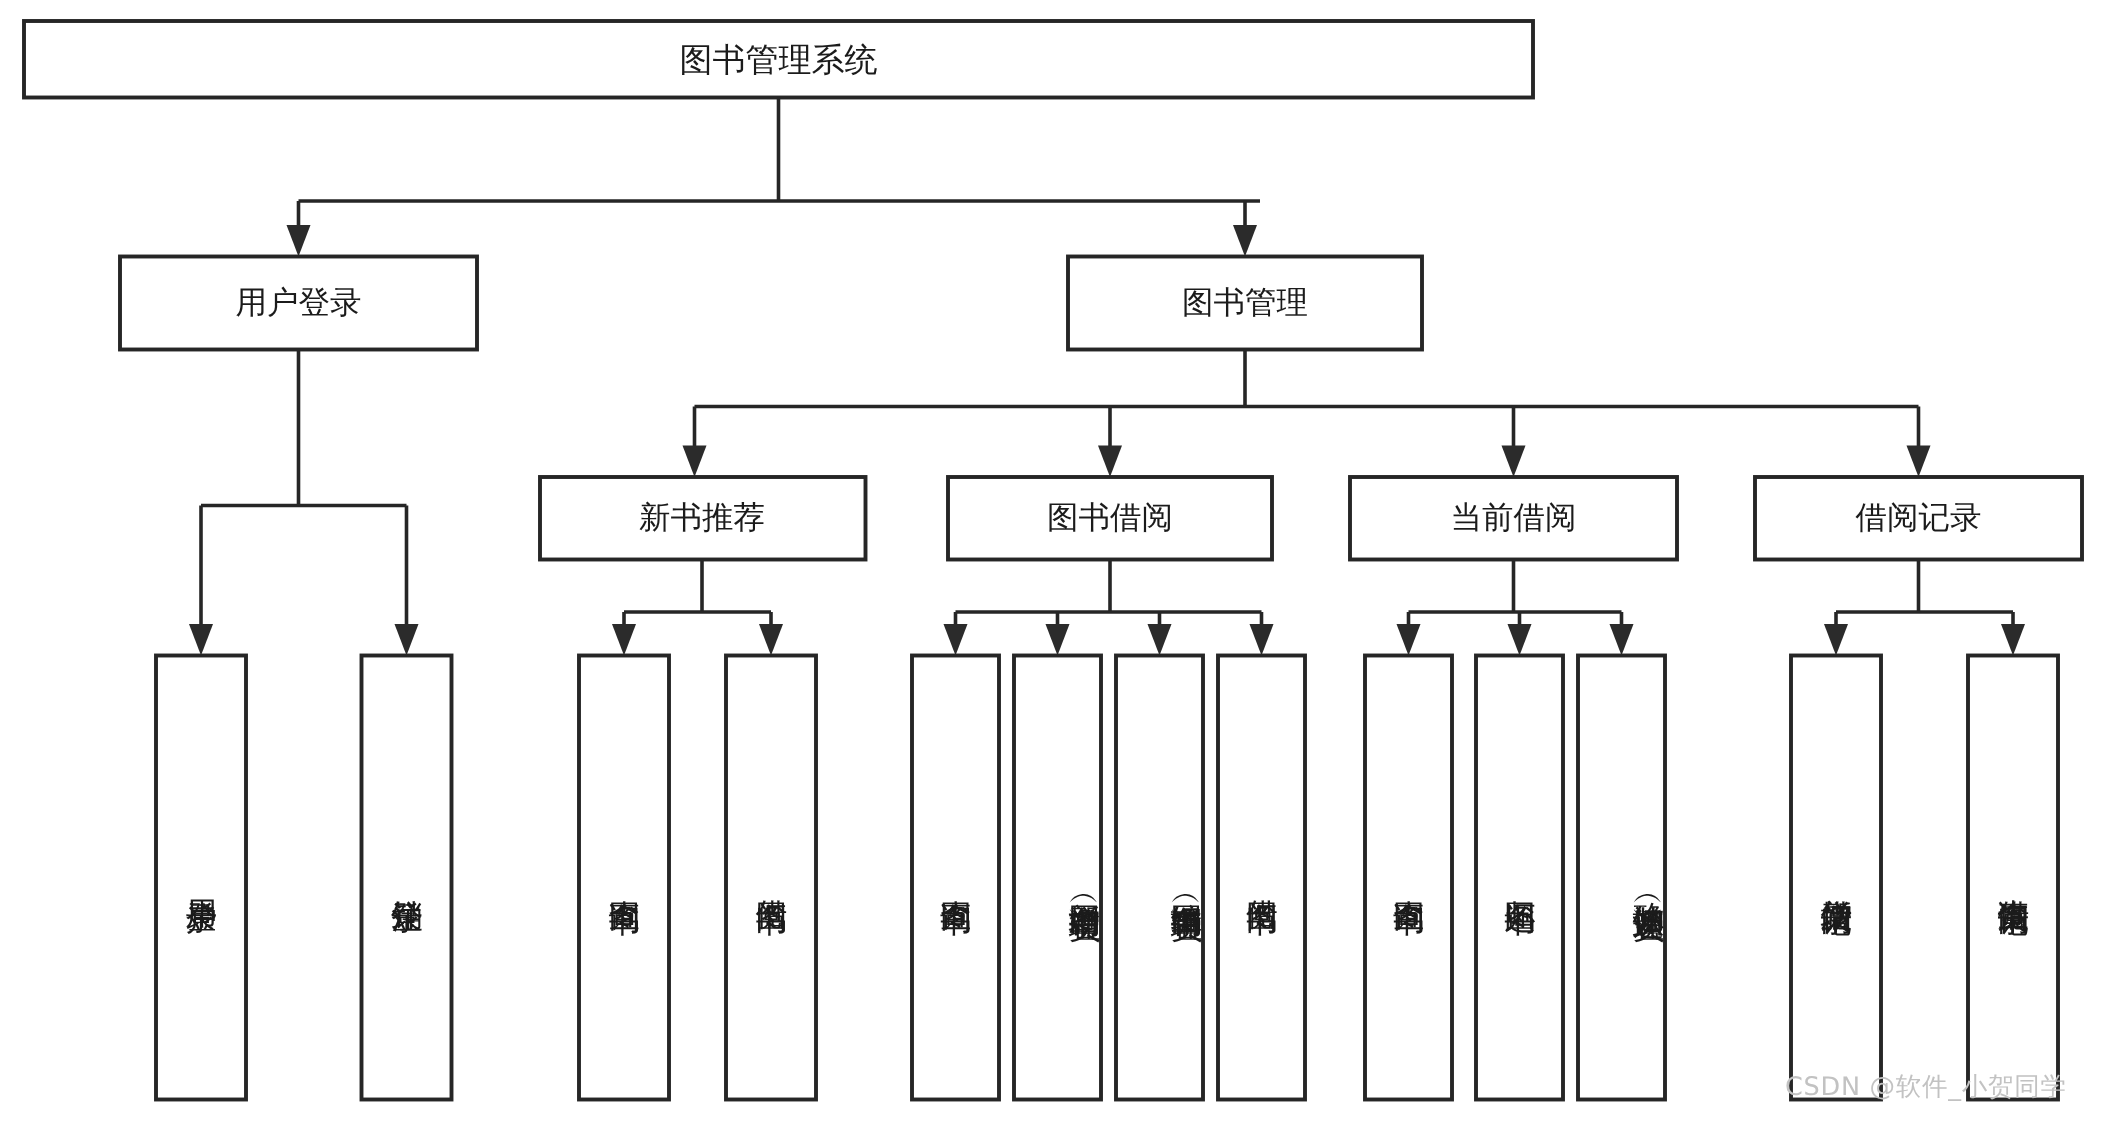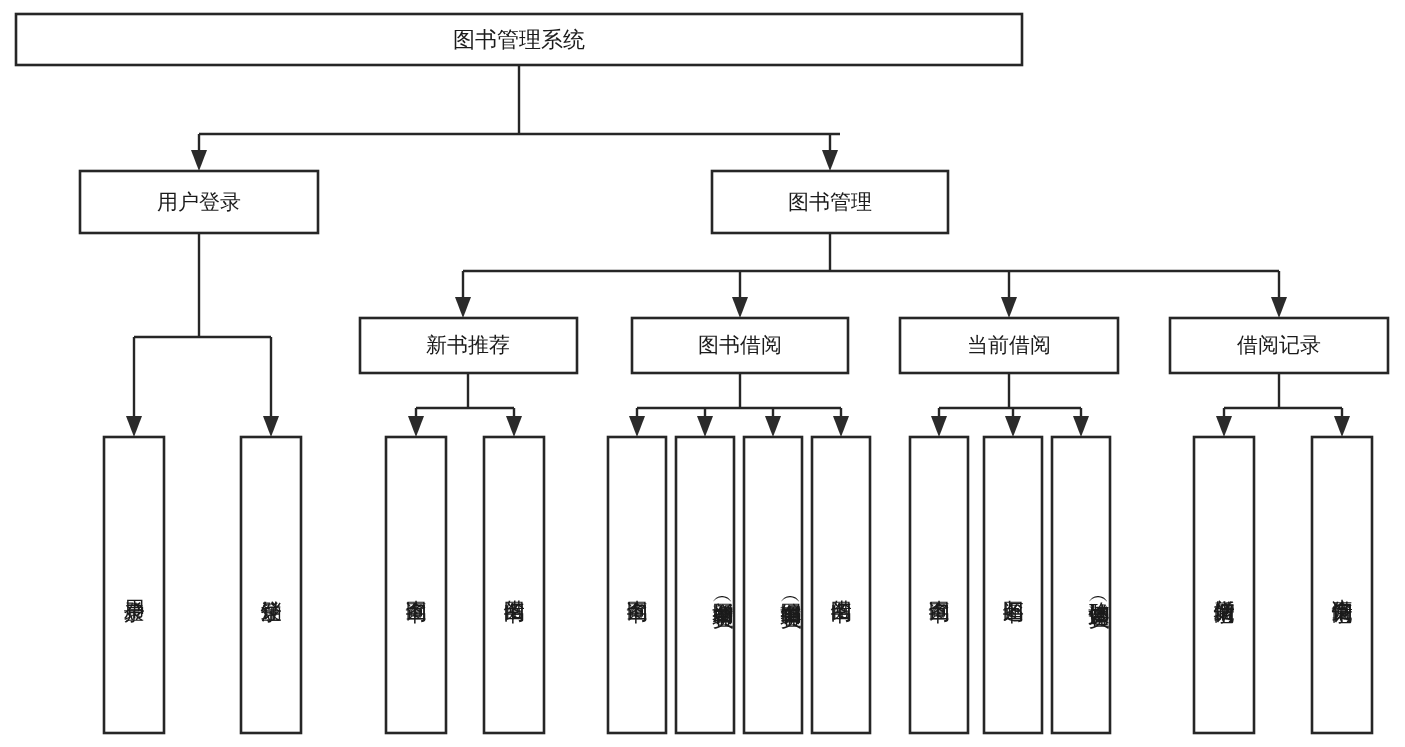--- a/index.html
+++ b/index.html
@@ -213,14 +213,15 @@
   <div class="vlabel" style="left:608px;  top:437px; width:58px; height:296px;">查询图书</div>
   <div class="vlabel" style="left:676px;  top:437px; width:58px; height:296px; align-items:flex-start; padding-top:8px; box-sizing:border-box;">新增图书（管理员）</div>
   <div class="vlabel" style="left:744px;  top:437px; width:58px; height:296px; align-items:flex-start; padding-top:8px; box-sizing:border-box;">编辑图书（管理员）</div>
   <div class="vlabel" style="left:812px;  top:437px; width:58px; height:296px;">借阅图书</div>
   <div class="vlabel" style="left:910px;  top:437px; width:58px; height:296px;">查询图书</div>
   <div class="vlabel" style="left:984px;  top:437px; width:58px; height:296px;">归还图书</div>
   <div class="vlabel" style="left:1052px; top:437px; width:58px; height:296px; align-items:flex-start; padding-top:8px; box-sizing:border-box;">确认归还（管理员）</div>
   <div class="vlabel" style="left:1194px; top:437px; width:60px; height:296px;">新增借阅记录</div>
   <div class="vlabel" style="left:1312px; top:437px; width:60px; height:296px;">查询借阅记录</div>
 
+  <div class="watermark">CSDN @软件_小贺同学</div>
 
 </div>
 
 </body></html>

